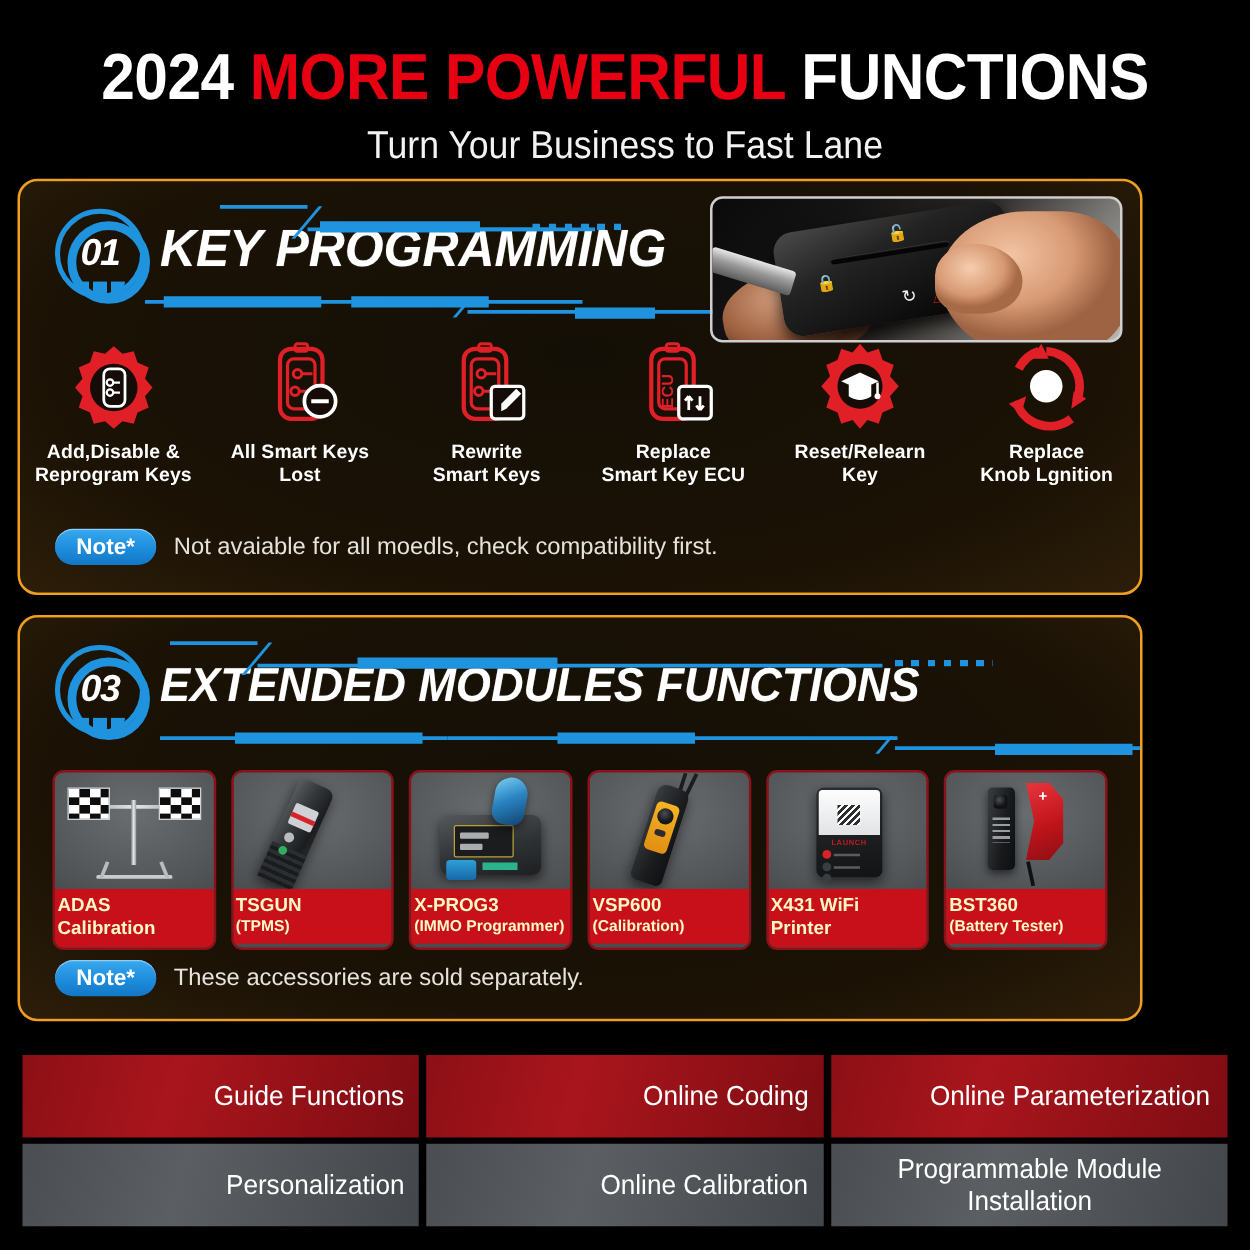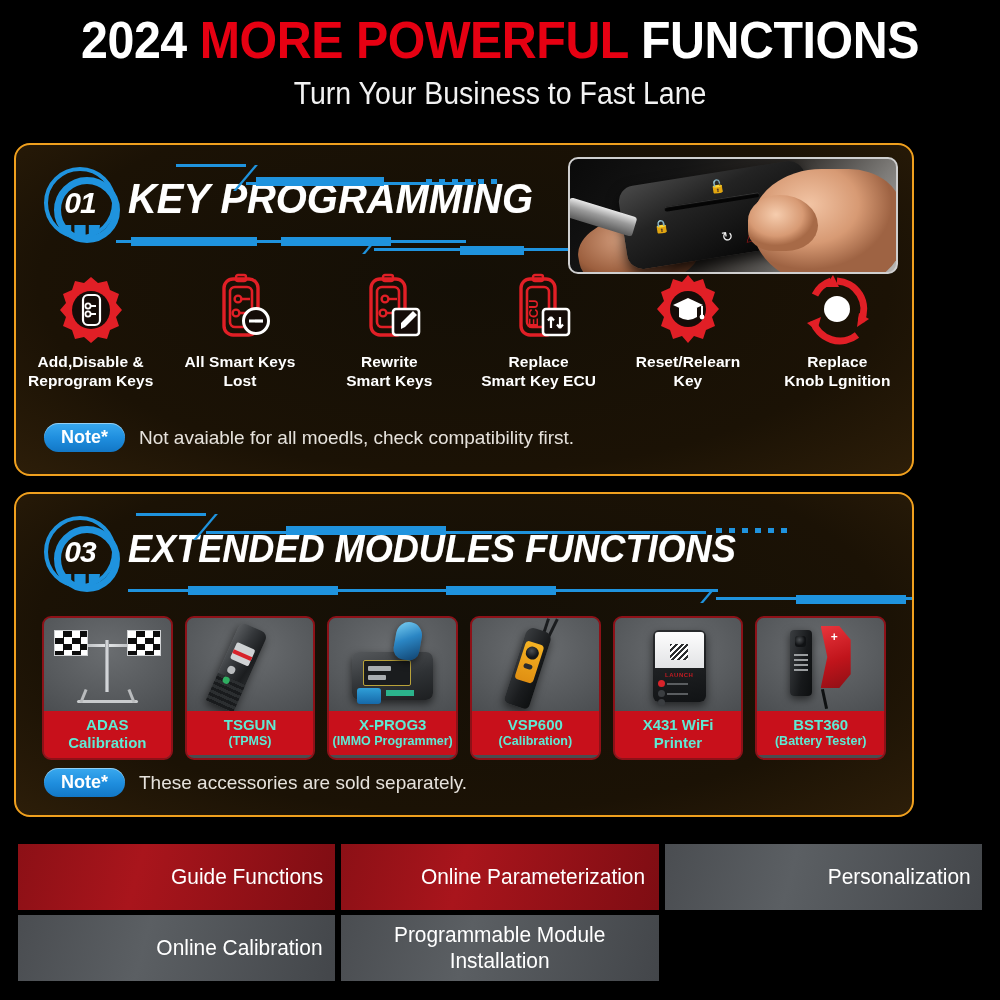--- a/index.html
+++ b/index.html
@@ -5,21 +5,21 @@
   * { box-sizing: border-box; margin: 0; padding: 0; }
   html, body {
     width: 1000px; height: 1000px;
     background: #000;
     font-family: "Liberation Sans", sans-serif;
     overflow: hidden;
   }
   .page { position: relative; width: 1000px; height: 1000px; background:#000; }
 
   
-  .header { padding-top: 14px; text-align: center; }
+  .header { padding-top: 36px; text-align: center; }
   .headline {
     font-size: 52px; font-weight: bold; letter-spacing: -0.5px;
     line-height: 1.0; white-space: nowrap;
     font-family: "Liberation Sans", sans-serif;
     transform: scaleX(0.93); transform-origin: center;
   }
   .headline .w { color: #ffffff; }
   .headline .r { color: #e60012; }
   .subline {
     margin-top: 10px; font-size: 31px; color: #f2f2f2;
@@ -170,21 +170,21 @@
   .card {
     flex: 1 1 0; border-radius: 9px; overflow: hidden;
     border: 2px solid #8d1118;
     background: #4a4d50;
   }
   .card-img {
     height: 93px; position: relative; overflow: hidden;
     background: radial-gradient(115% 120% at 50% 35%, #6a6d70 0%, #56595c 45%, #3c3f42 100%);
   }
   .card-cap {
-    background: #c8101b; color: #5eead4; text-align: center;
+    background: #c8101b; color: #fef9c3; 
     padding: 5px 2px 7px; line-height: 1.18;
   }
   .cap-1 { font-size: 15px; font-weight: bold; display:block; }
   .cap-2 { font-size: 12.5px; font-weight: bold; display:block; }
 
   
   .adas-pole { position:absolute; left:50%; top:22px; width:4px; height:52px; margin-left:-2px;
                background: linear-gradient(90deg,#8e9196,#e8eaec,#8e9196); }
   .adas-bar  { position:absolute; left:18%; top:26px; width:64%; height:3px;
                background: linear-gradient(90deg,#9a9da1,#e4e6e8,#9a9da1); }
@@ -608,20 +608,23 @@
       <div class="note-pill">Note*</div>
       <div class="note-text">These accessories are sold separately.</div>
     </div>
   </div>
 
   <div class="grid">
     <div class="gcell red">
         <span>Guide Functions</span>
       </div>
     <div class="gcell red">
+        <span>Online Coding</span>
+      </div>
+    <div class="gcell red">
         <span>Online Parameterization</span>
       </div>
     <div class="gcell gray">
         <span>Personalization</span>
       </div>
     <div class="gcell gray">
         <span>Online Calibration</span>
       </div>
     <div class="gcell gray">
         <span>Programmable Module Installation</span>

